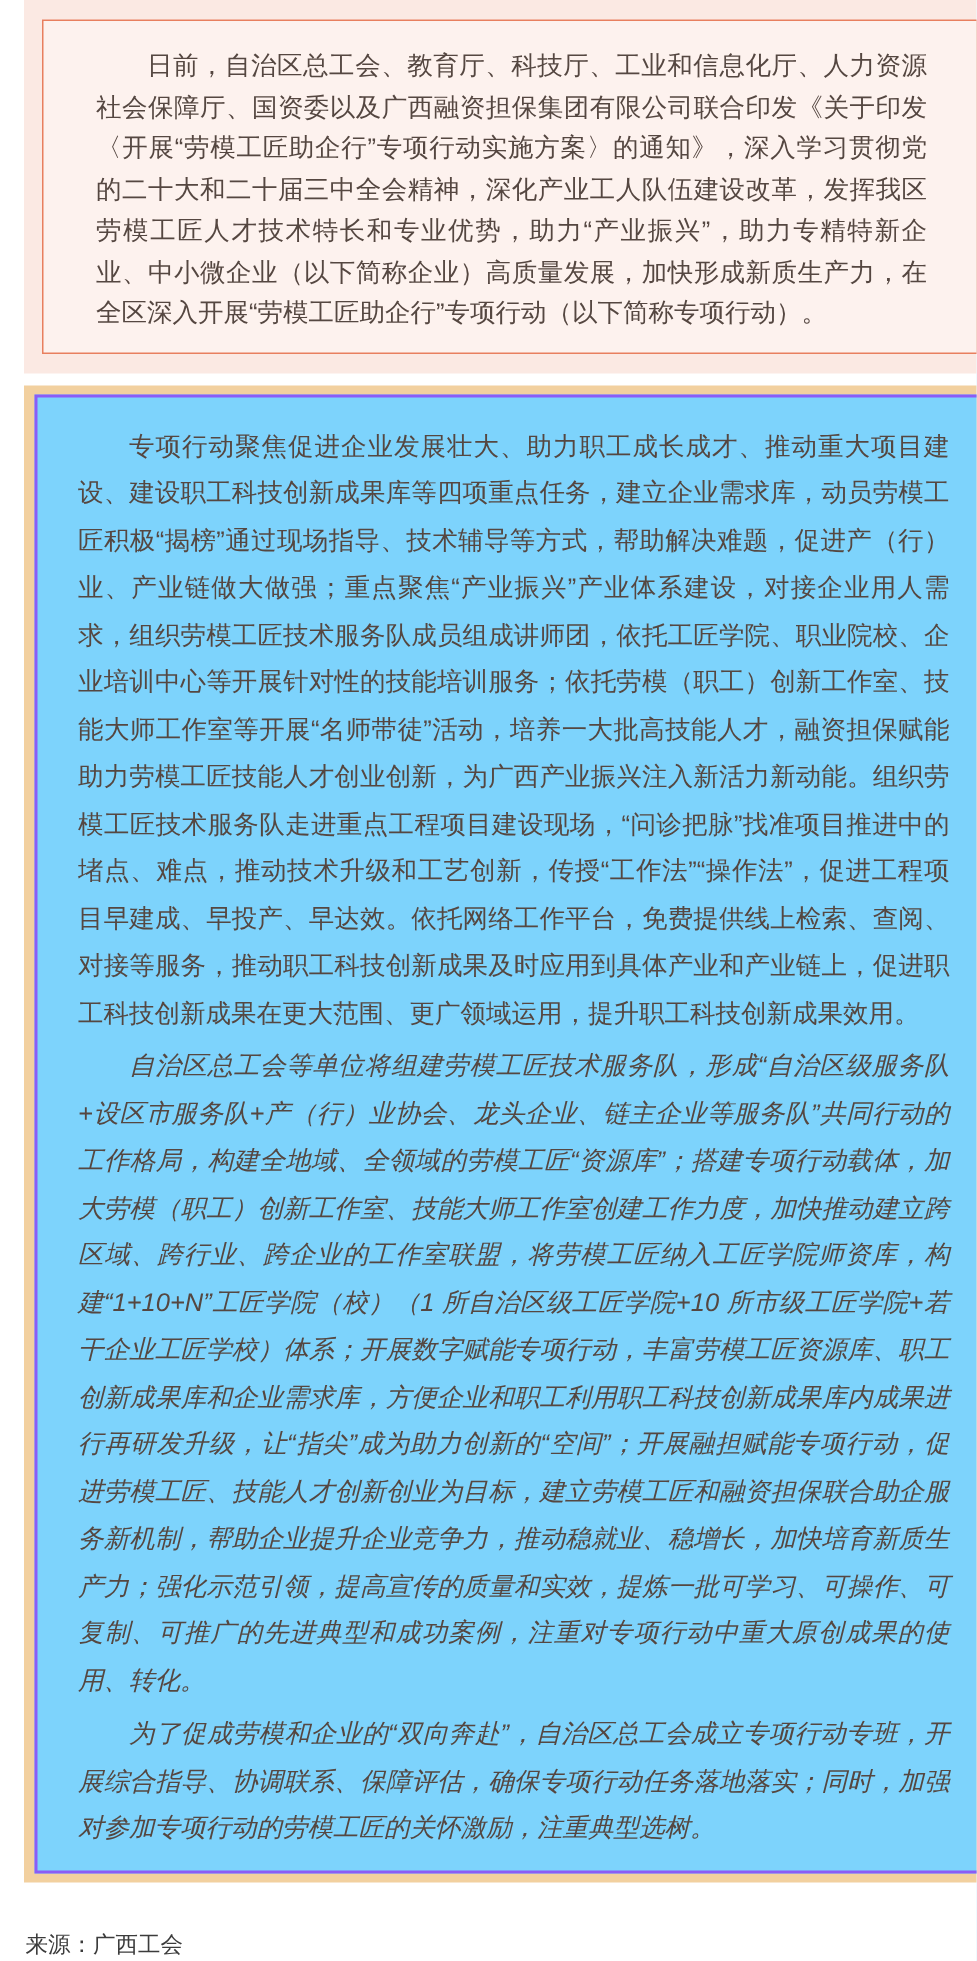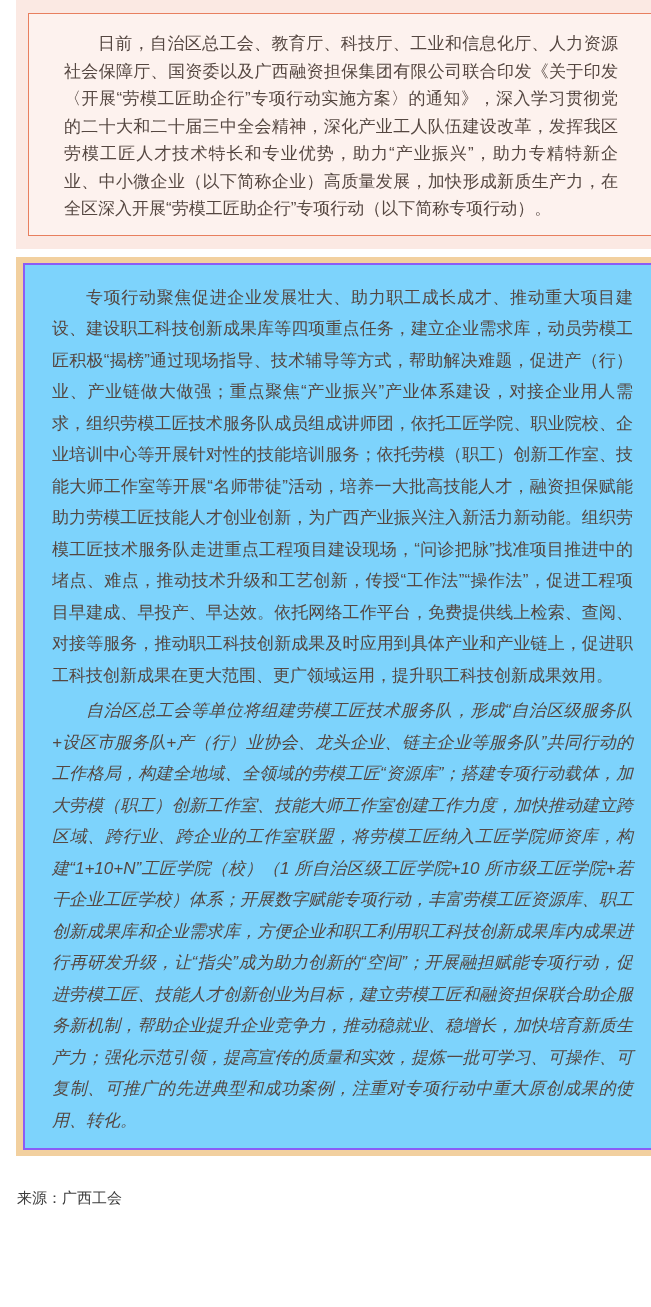--- a/index.html
+++ b/index.html
@@ -69,18 +69,19 @@
   <section class="intro-wrap">
     <div class="intro-box">
       <p class="para">日前，自治区总工会、教育厅、科技厅、工业和信息化厅、人力资源社会保障厅、国资委以及广西融资担保集团有限公司联合印发《关于印发〈开展“劳模工匠助企行”专项行动实施方案〉的通知》，深入学习贯彻党的二十大和二十届三中全会精神，深化产业工人队伍建设改革，发挥我区劳模工匠人才技术特长和专业优势，助力“产业振兴”，助力专精特新企业、中小微企业（以下简称企业）高质量发展，加快形成新质生产力，在全区深入开展“劳模工匠助企行”专项行动（以下简称专项行动）。</p>
     </div>
   </section>
 
   <section class="detail-wrap">
     <div class="detail-box">
       <p class="para">专项行动聚焦促进企业发展壮大、助力职工成长成才、推动重大项目建设、建设职工科技创新成果库等四项重点任务，建立企业需求库，动员劳模工匠积极“揭榜”通过现场指导、技术辅导等方式，帮助解决难题，促进产（行）业、产业链做大做强；重点聚焦“产业振兴”产业体系建设，对接企业用人需求，组织劳模工匠技术服务队成员组成讲师团，依托工匠学院、职业院校、企业培训中心等开展针对性的技能培训服务；依托劳模（职工）创新工作室、技能大师工作室等开展“名师带徒”活动，培养一大批高技能人才，融资担保赋能助力劳模工匠技能人才创业创新，为广西产业振兴注入新活力新动能。组织劳模工匠技术服务队走进重点工程项目建设现场，“问诊把脉”找准项目推进中的堵点、难点，推动技术升级和工艺创新，传授“工作法”“操作法”，促进工程项目早建成、早投产、早达效。依托网络工作平台，免费提供线上检索、查阅、对接等服务，推动职工科技创新成果及时应用到具体产业和产业链上，促进职工科技创新成果在更大范围、更广领域运用，提升职工科技创新成果效用。</p>
       <p class="para">自治区总工会等单位将组建劳模工匠技术服务队，形成“自治区级服务队+设区市服务队+产（行）业协会、龙头企业、链主企业等服务队”共同行动的工作格局，构建全地域、全领域的劳模工匠“资源库”；搭建专项行动载体，加大劳模（职工）创新工作室、技能大师工作室创建工作力度，加快推动建立跨区域、跨行业、跨企业的工作室联盟，将劳模工匠纳入工匠学院师资库，构建“1+10+N”工匠学院（校）（1 所自治区级工匠学院+10 所市级工匠学院+若干企业工匠学校）体系；开展数字赋能专项行动，丰富劳模工匠资源库、职工创新成果库和企业需求库，方便企业和职工利用职工科技创新成果库内成果进行再研发升级，让“指尖”成为助力创新的“空间”；开展融担赋能专项行动，促进劳模工匠、技能人才创新创业为目标，建立劳模工匠和融资担保联合助企服务新机制，帮助企业提升企业竞争力，推动稳就业、稳增长，加快培育新质生产力；强化示范引领，提高宣传的质量和实效，提炼一批可学习、可操作、可复制、可推广的先进典型和成功案例，注重对专项行动中重大原创成果的使用、转化。</p>
+      <p class="para">为了促成劳模和企业的“双向奔赴”，自治区总工会成立专项行动专班，开展综合指导、协调联系、保障评估，确保专项行动任务落地落实；同时，加强对参加专项行动的劳模工匠的关怀激励，注重典型选树。</p>
     </div>
   </section>
 
   <div class="source-line">来源：广西工会</div>
 
 </div>
 
 </body></html>

